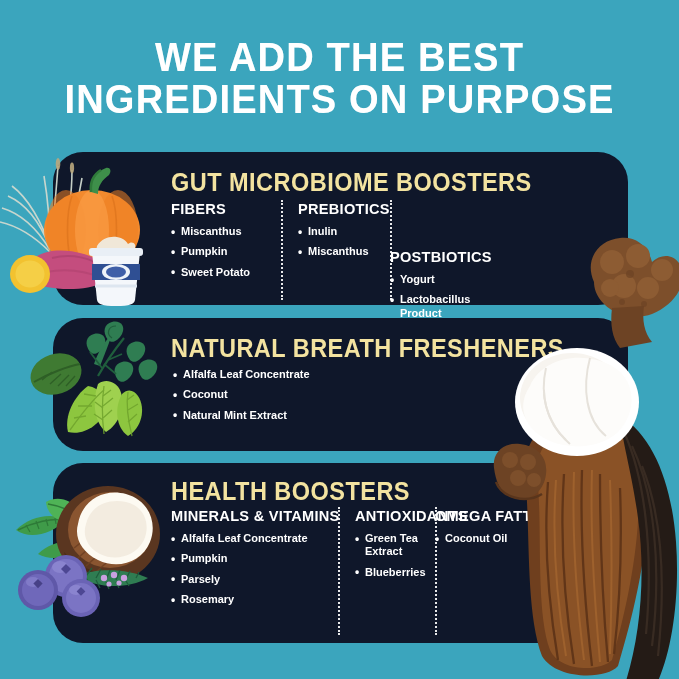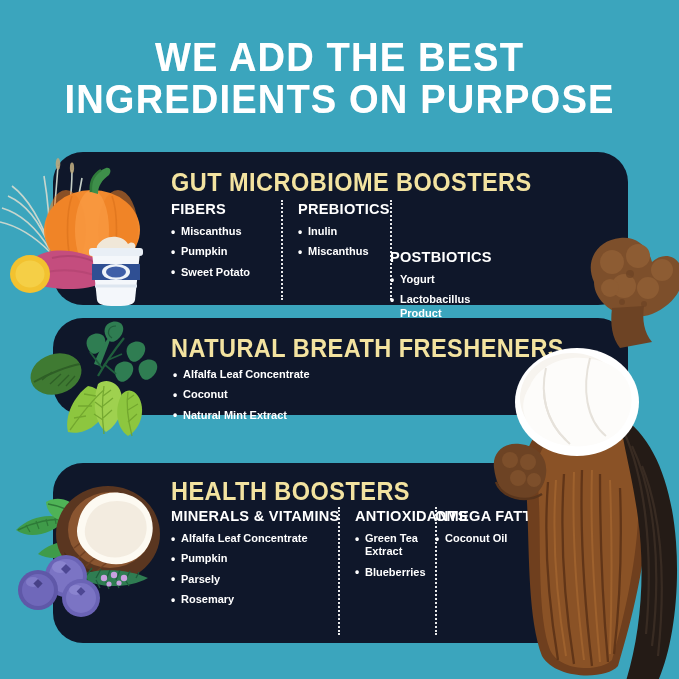--- a/index.html
+++ b/index.html
@@ -45,21 +45,21 @@
   .headline .l2 { display:block; }
 
   
   .card {
     position: absolute;
     background: #0f172a;
     border-radius: 30px;
     left: 53px;
   }
   #card-gut    { top: 152px; width: 575px; height: 153px; }
-  #card-breath { top: 318px; width: 575px; height: 97px; }
+  #card-breath { top: 318px; width: 575px; height: 133px; }
   #card-health { top: 463px; width: 575px; height: 180px; }
 
   .card-title {
     position: absolute;
     color: #f3e3a0;
     font-family: "Liberation Sans Narrow", "Liberation Sans", sans-serif;
     font-weight: 700;
     font-size: 25px;
     letter-spacing: 0.5px;
     transform: scaleX(0.94);

